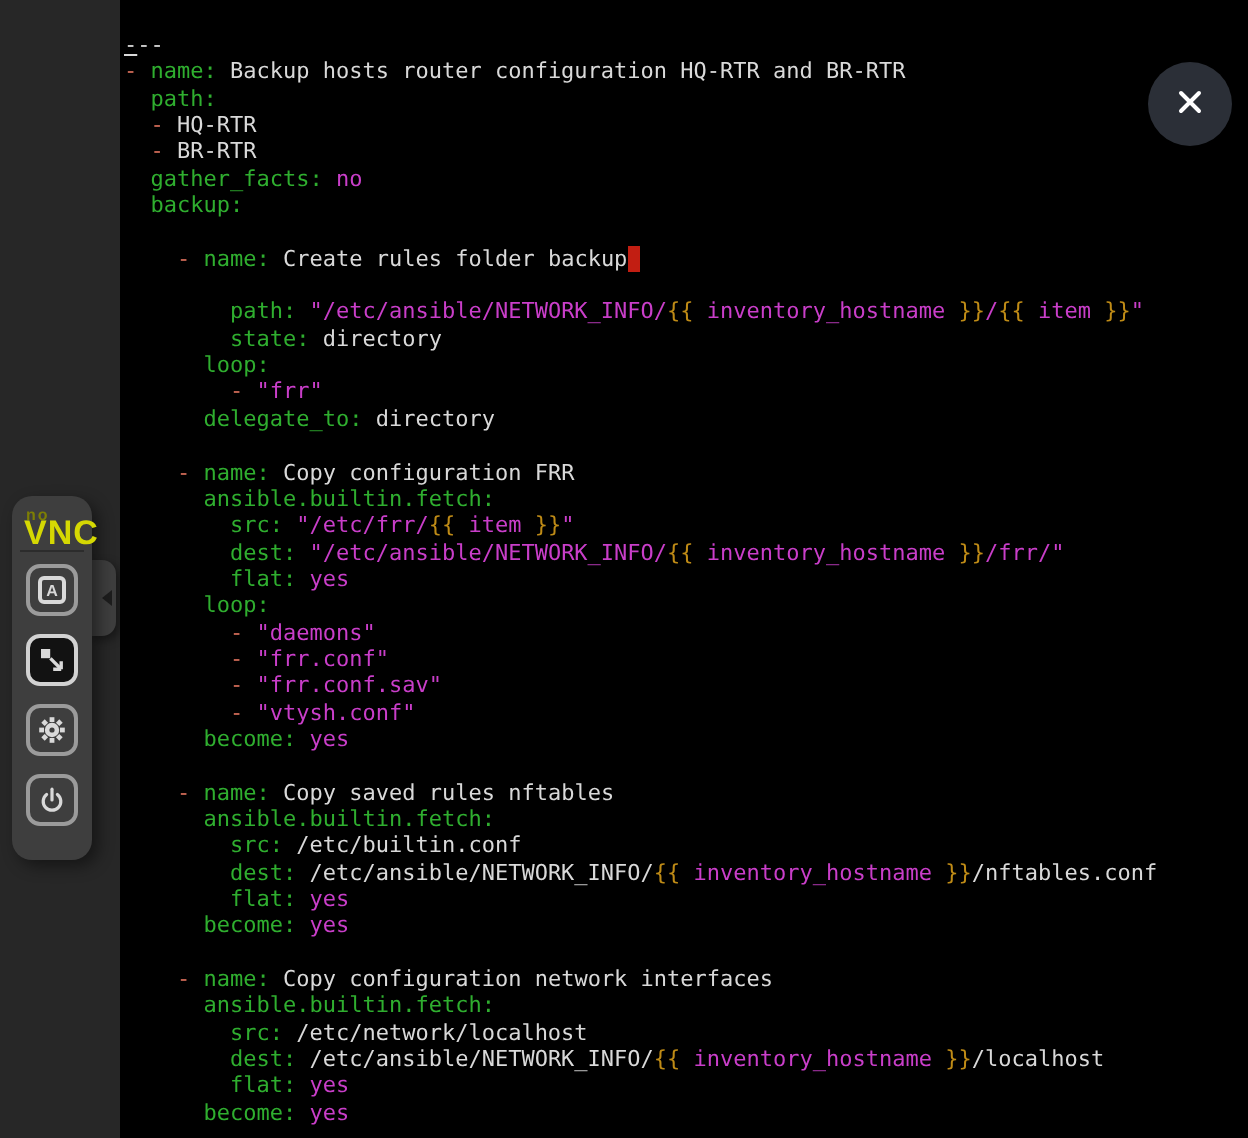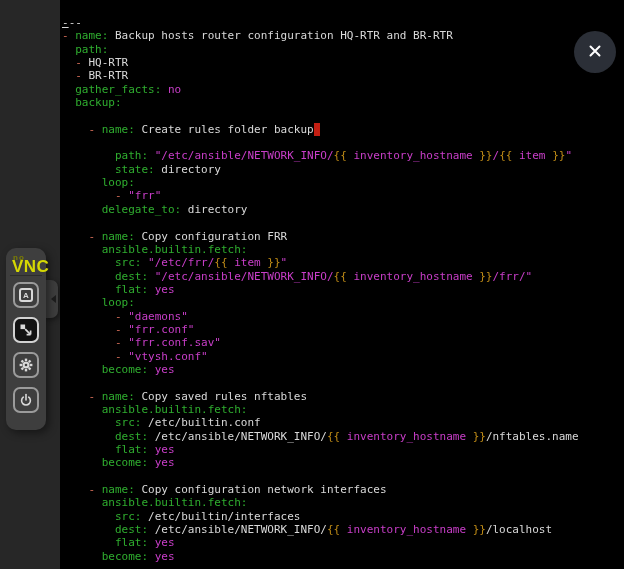--- a/index.html
+++ b/index.html
@@ -147,27 +147,27 @@
         <div class="line"><span>      </span><span class="tok-k">loop:</span></div>
         <div class="line"><span>        </span><span class="tok-d">- </span><span class="tok-s">"daemons"</span></div>
         <div class="line"><span>        </span><span class="tok-d">- </span><span class="tok-s">"frr.conf"</span></div>
         <div class="line"><span>        </span><span class="tok-d">- </span><span class="tok-s">"frr.conf.sav"</span></div>
         <div class="line"><span>        </span><span class="tok-d">- </span><span class="tok-s">"vtysh.conf"</span></div>
         <div class="line"><span>      </span><span class="tok-k">become:</span><span> </span><span class="tok-s">yes</span></div>
         <div class="line">&nbsp;</div>
         <div class="line"><span>    </span><span class="tok-d">- </span><span class="tok-k">name:</span><span> Copy saved rules nftables</span></div>
         <div class="line"><span>      </span><span class="tok-k">ansible.builtin.fetch:</span></div>
         <div class="line"><span>        </span><span class="tok-k">src:</span><span> /etc/builtin.conf</span></div>
-        <div class="line"><span>        </span><span class="tok-k">dest:</span><span> /etc/ansible/NETWORK_INFO/</span><span class="tok-j">{{</span><span class="tok-s"> inventory_hostname </span><span class="tok-j">}}</span><span>/nftables.name</span></div>
+        <div class="line"><span>        </span><span class="tok-k">dest:</span><span> /etc/ansible/NETWORK_INFO/</span><span class="tok-j">{{</span><span class="tok-s"> inventory_hostname </span><span class="tok-j">}}</span><span>/nftables.conf</span></div>
         <div class="line"><span>        </span><span class="tok-k">flat:</span><span> </span><span class="tok-s">yes</span></div>
         <div class="line"><span>      </span><span class="tok-k">become:</span><span> </span><span class="tok-s">yes</span></div>
         <div class="line">&nbsp;</div>
         <div class="line"><span>    </span><span class="tok-d">- </span><span class="tok-k">name:</span><span> Copy configuration network interfaces</span></div>
         <div class="line"><span>      </span><span class="tok-k">ansible.builtin.fetch:</span></div>
-        <div class="line"><span>        </span><span class="tok-k">src:</span><span> /etc/builtin/interfaces</span></div>
+        <div class="line"><span>        </span><span class="tok-k">src:</span><span> /etc/network/localhost</span></div>
         <div class="line"><span>        </span><span class="tok-k">dest:</span><span> /etc/ansible/NETWORK_INFO/</span><span class="tok-j">{{</span><span class="tok-s"> inventory_hostname </span><span class="tok-j">}}</span><span>/localhost</span></div>
         <div class="line"><span>        </span><span class="tok-k">flat:</span><span> </span><span class="tok-s">yes</span></div>
         <div class="line"><span>      </span><span class="tok-k">become:</span><span> </span><span class="tok-s">yes</span></div>
       </div>
   </div>
 
   <button class="close-btn">
     <span>
       <svg width="16" height="16" viewBox="0 0 16 16">
         <path d="M3.5 3.5 L12.5 12.5 M12.5 3.5 L3.5 12.5" stroke="#ffffff" stroke-width="2" stroke-linecap="round"></path>

